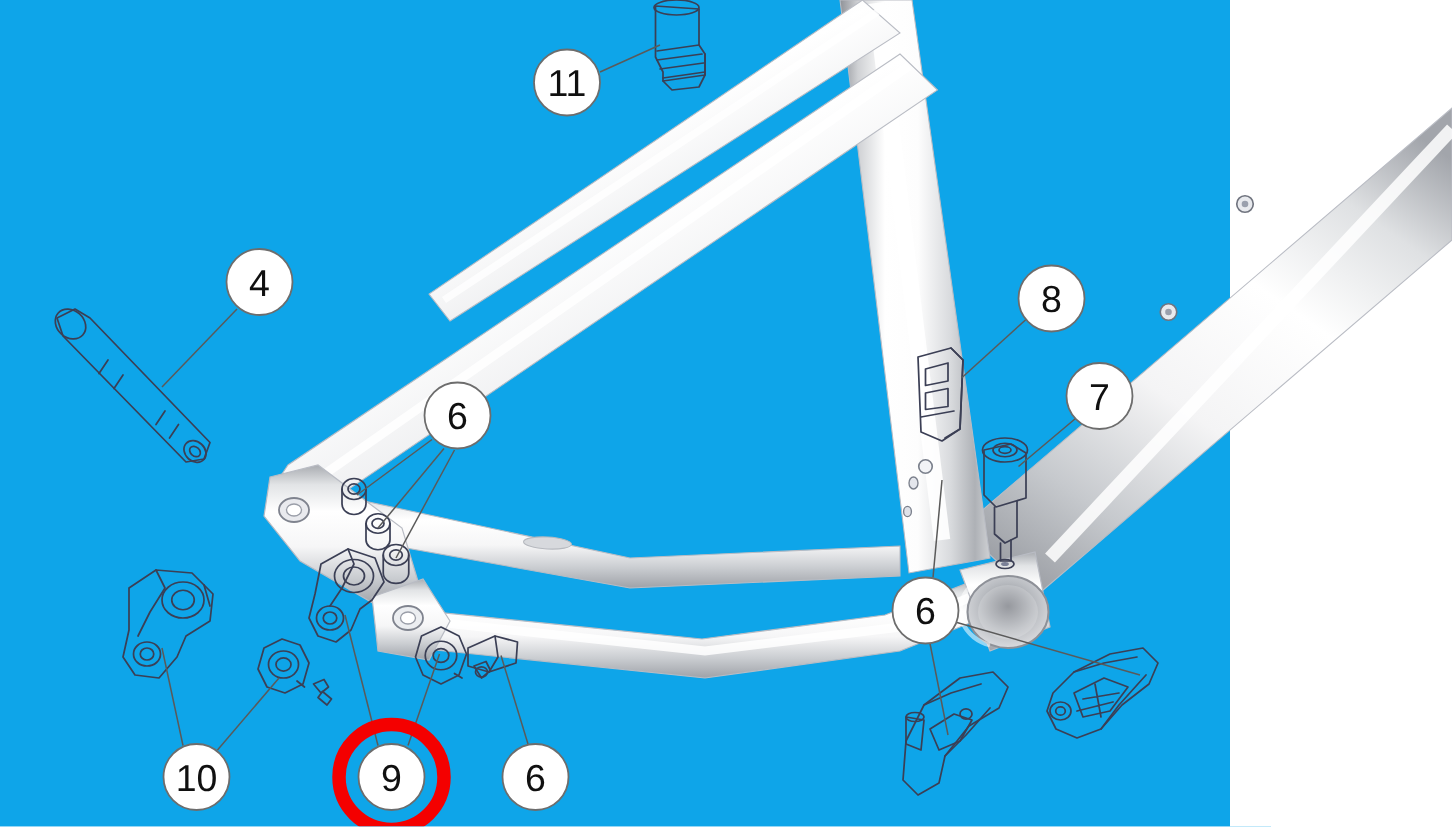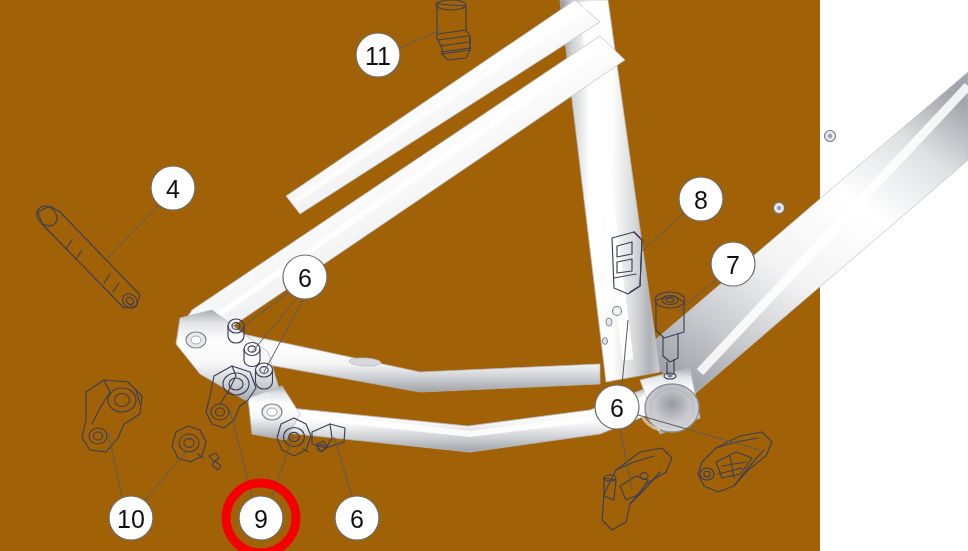--- a/index.html
+++ b/index.html
@@ -10,21 +10,21 @@
   body {
     width: 968px;
     height: 551px;
     overflow: hidden;
     font-family: "Liberation Sans", sans-serif;
   }
   #stage {
     position: relative;
     width: 820px;
     height: 551px;
-    background: #a16207;
+    background: #0ea5e9;
   }
   #diagram {
     position: absolute;
     left: 0;
     top: 0;
     width: 968px;
     height: 551px;
     display: block;
   }
   .callout-text {

